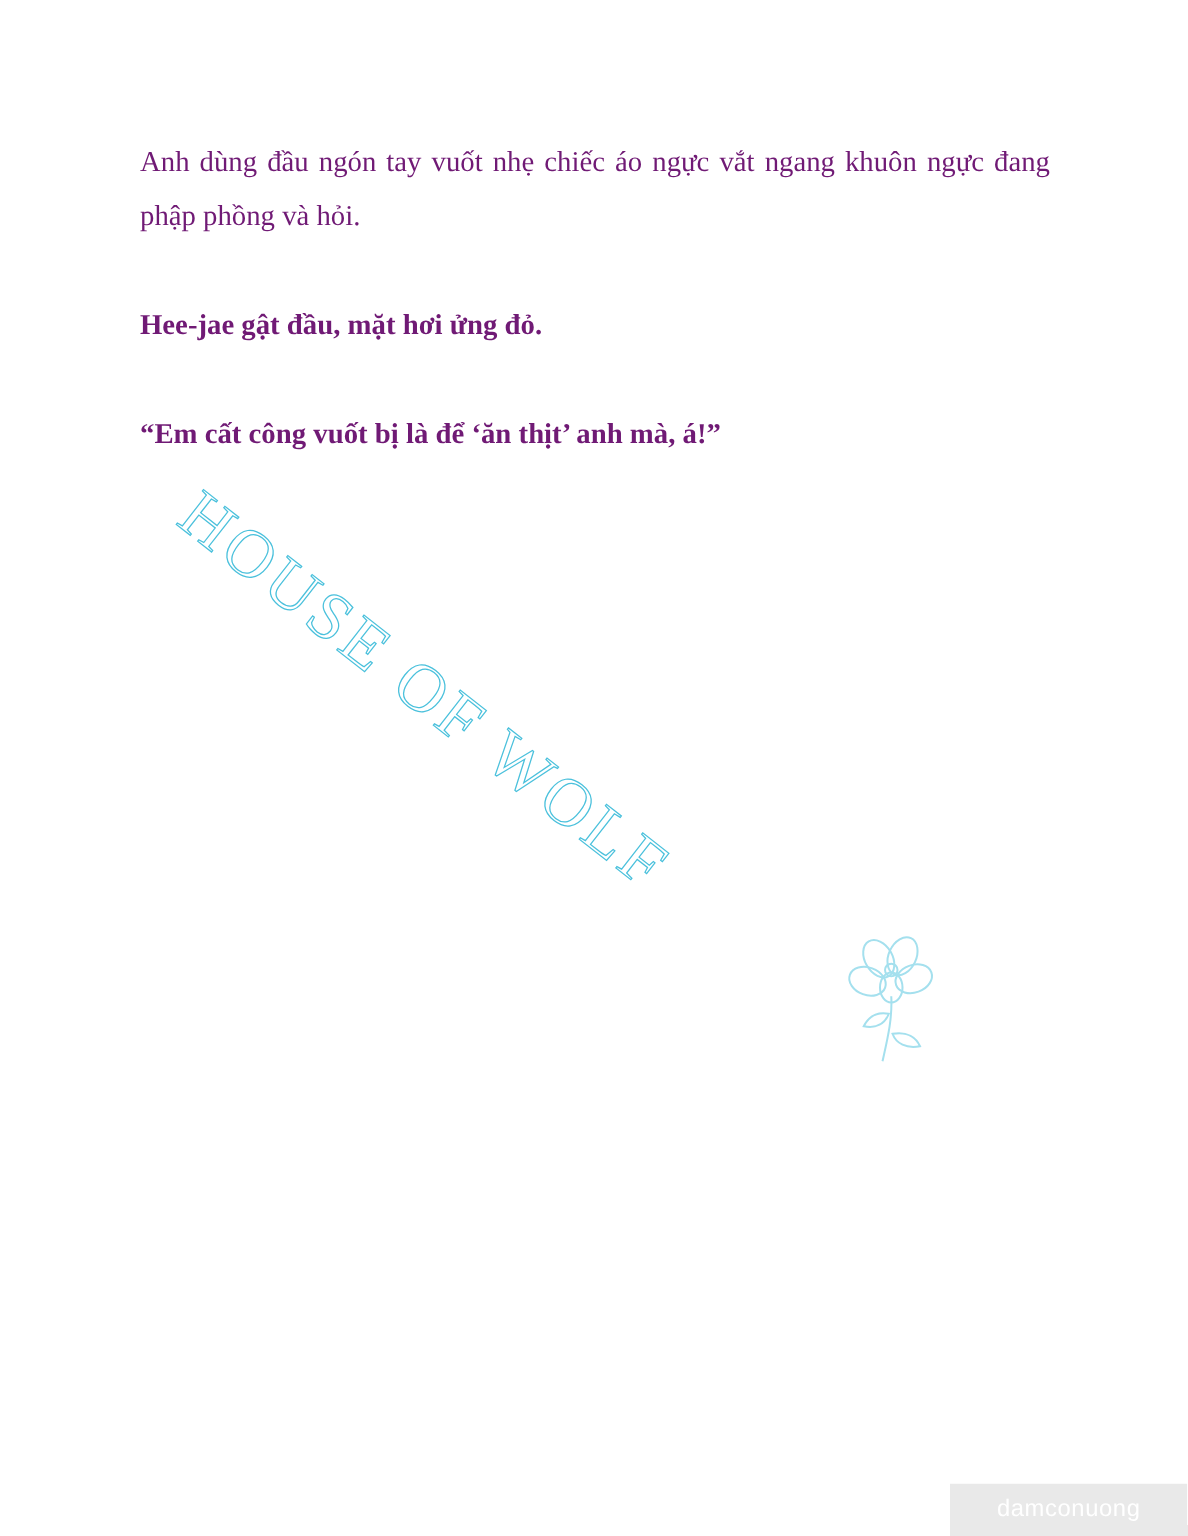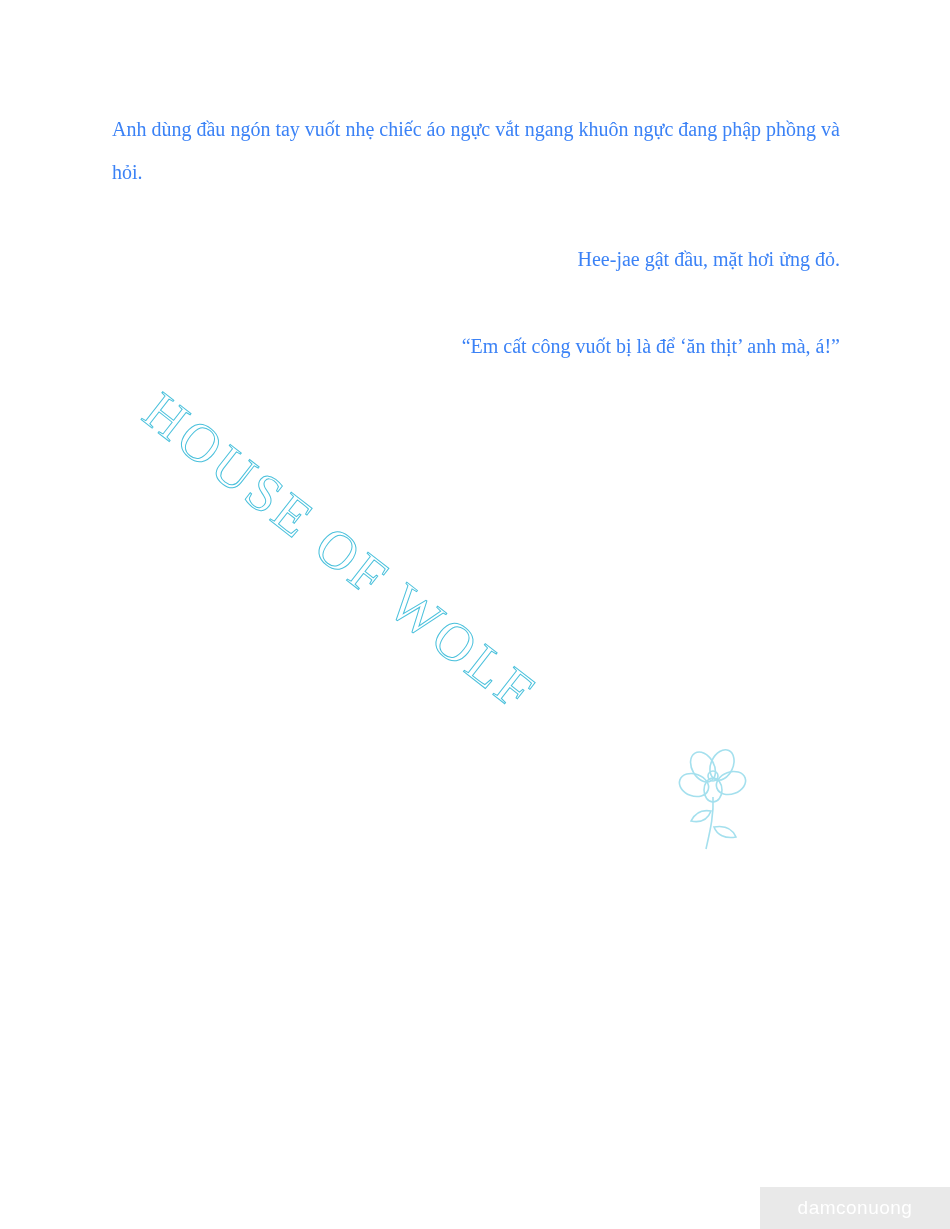--- a/index.html
+++ b/index.html
@@ -59,33 +59,34 @@
   
   .content {
     position: absolute;
     left: 112px;
     top: 108px;
     width: 728px;
     z-index: 3;
   }
   .para {
     font-family: "Liberation Serif", serif;
-    font-size: 20px;
+    font-size: 23px;
     line-height: 43px;
-    color: #3b82f6;
+    color: #701a75;
     text-align: justify;
     text-justify: inter-word;
     margin: 0 0 44px 0;
   }
   .para:last-child {
     margin-bottom: 0;
   }
   
   .para.single {
-    text-align: right;
+    text-align: left;
+    font-weight: bold;
   }
 
   
   .footer-badge {
     position: absolute;
     right: 0px;
     bottom: 0px;
     width: 190px;
     height: 42px;
     background: #e9e9e9;

